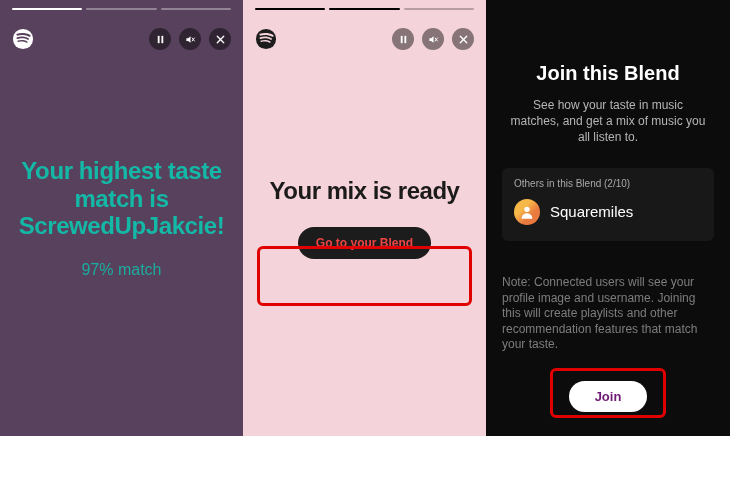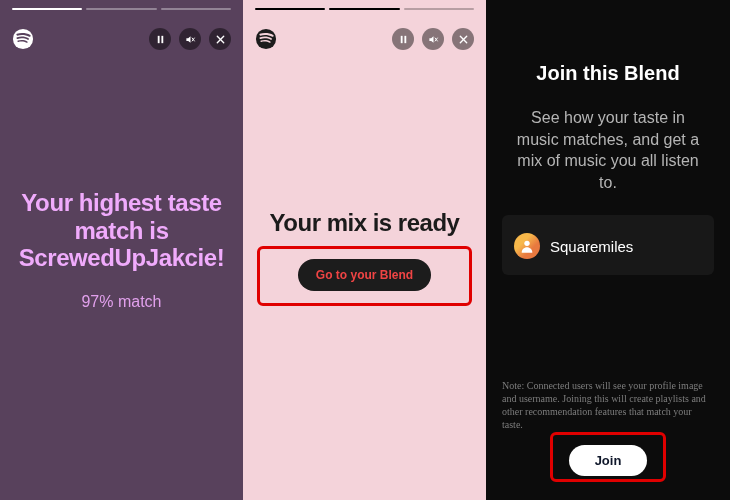--- a/index.html
+++ b/index.html
@@ -1,61 +1,61 @@
 <!DOCTYPE html>
 <html><head>
 <meta charset="utf-8">
 <style>
   * { box-sizing: border-box; margin: 0; padding: 0; }
   html, body { width: 730px; height: 500px; overflow: hidden; font-family: -apple-system, BlinkMacSystemFont, "Segoe UI", Helvetica, Arial, sans-serif; background:#fff;}
   .wrap { display:flex; width:730px; height:500px; }
-  .panel { position:relative; height:500px; display:flex; flex-direction:column; }
+  .panel { position:relative; height:436px; display:flex; flex-direction:column; }
   .p1 { width:243px; background:#58415c; }
   .p2 { width:243px; background:#f4d3da; }
   .p3 { width:244px; background:#0c0c0c; color:#fff; }
 
   
   .topbar { position:absolute; top:0; left:0; right:0; height:58px; display:flex; align-items:center; justify-content:space-between; padding:0 12px; }
   .progress-seg { position:absolute; top:8px; left:12px; right:12px; display:flex; gap:4px; }
   .seg { flex:1; height:2px; background:rgba(255,255,255,0.35); border-radius:1px; }
   .seg.full { background:#fff; }
   .p2 .seg { background:rgba(0,0,0,0.25); }
   .p2 .seg.full { background:#000; }
 
   .logo-circle { width:22px; height:22px; border-radius:50%; display:flex; align-items:center; justify-content:center; }
   .controls { display:flex; gap:8px; align-items:center; }
   .ctrl { width:22px; height:22px; border-radius:50%; background:rgba(0,0,0,0.45); display:flex; align-items:center; justify-content:center; color:#fff; cursor:pointer; }
   .p2 .ctrl { background:rgba(0,0,0,0.45); }
 
   
-  .p1-center { flex:1; display:flex; flex-direction:column; align-items:center; justify-content:center; text-align:center; padding:0 16px; color:#f0abfc; }
+  .p1-center { flex:1; display:flex; flex-direction:column; align-items:center; justify-content:center; text-align:center; padding:0 16px; color:#14b8a6; }
   .p1-title { font-size:24px; font-weight:800; line-height:1.15; letter-spacing:-0.4px; }
   .p1-sub { margin-top:21px; font-size:16px; opacity:0.9; }
 
   
   .p2-center { flex:1; display:flex; flex-direction:column; align-items:center; justify-content:center; text-align:center; padding:0 14px; color:#1b1b1b; }
   .p2-title { font-size:24px; font-weight:800; letter-spacing:-0.5px; }
   .pill-btn { margin-top:22px; background:#1c1c1c; color:#ef4444; font-size:12px; font-weight:700; padding:9px 18px; border-radius:22px; cursor:pointer; display:inline-block; }
   .red-box { position:absolute; border:3px solid #e00000; border-radius:6px; pointer-events:none; }
   .rb-p2 { left:14px; right:14px; top:246px; height:60px; }
 
   
   .p3-inner { padding:62px 16px 18px 16px; display:flex; flex-direction:column; height:100%; }
   .p3 h2 { font-size:20px; font-weight:800; text-align:center; }
-  .p3-desc { font-size:16px; color:#b5b5b5; text-align:center; margin-top:22px; line-height:1.35; padding:0 6px; }
+  .p3-desc { font-size:12px; color:#b5b5b5; text-align:center; margin-top:12px; line-height:1.35; padding:0 6px; }
   .others-box { margin-top:22px; background:#181818; border-radius:6px; padding:10px 12px 16px 12px; }
   .others-label { font-size:10px; color:#a9a9a9; margin-bottom:10px; }
   .member { display:flex; align-items:center; gap:10px; margin-top:8px; }
   .avatar { width:26px; height:26px; border-radius:50%; background:linear-gradient(135deg,#f7b84a 35%,#e8793f 65%); display:flex; align-items:center; justify-content:center; }
   .avatar svg { width:16px; height:16px; }
   .member-name { font-size:15px; color:#fff; }
   .spacer { flex:1; }
-  .note { font-size:10px; color:#7d7d7d; line-height:1.3; margin-bottom:14px;font-family:Liberation Serif, serif; }
+  .note { font-size:12px; color:#7d7d7d; line-height:1.3; margin-bottom:28px; }
   .join-row { display:flex; justify-content:center; margin-bottom:6px; }
-  .join-btn { background:#fff; color:#0f172a; font-size:13px; font-weight:800; padding:8px 26px; border-radius:22px; cursor:pointer; }
+  .join-btn { background:#fff; color:#701a75; font-size:13px; font-weight:800; padding:8px 26px; border-radius:22px; cursor:pointer; }
   .rb-p3 { left:64px; width:116px; bottom:18px; height:50px; }
 
   svg { display:block; }
 </style>
 </head>
 <body>
 
 <div class="wrap">
 
   <div class="panel p1">
@@ -139,20 +139,21 @@
       <div class="pill-btn">Go to your Blend</div>
     </div>
     <div class="red-box rb-p2"></div>
   </div>
 
   <div class="panel p3">
     <div class="p3-inner">
       <h2>Join this Blend</h2>
       <div class="p3-desc">See how your taste in music matches, and get a mix of music you all listen to.</div>
       <div class="others-box">
+        <div class="others-label">Others in this Blend (2/10)</div>
         <div class="member">
           <span class="avatar">
             <svg viewBox="0 0 24 24">
                 <circle cx="12" cy="8" r="4" fill="#fff"></circle>
                 <path d="M4 22c0-4.4 3.6-8 8-8s8 3.6 8 8" fill="#fff"></path>
               </svg>
           </span>
           <span class="member-name">Squaremiles</span>
         </div>
       </div>

